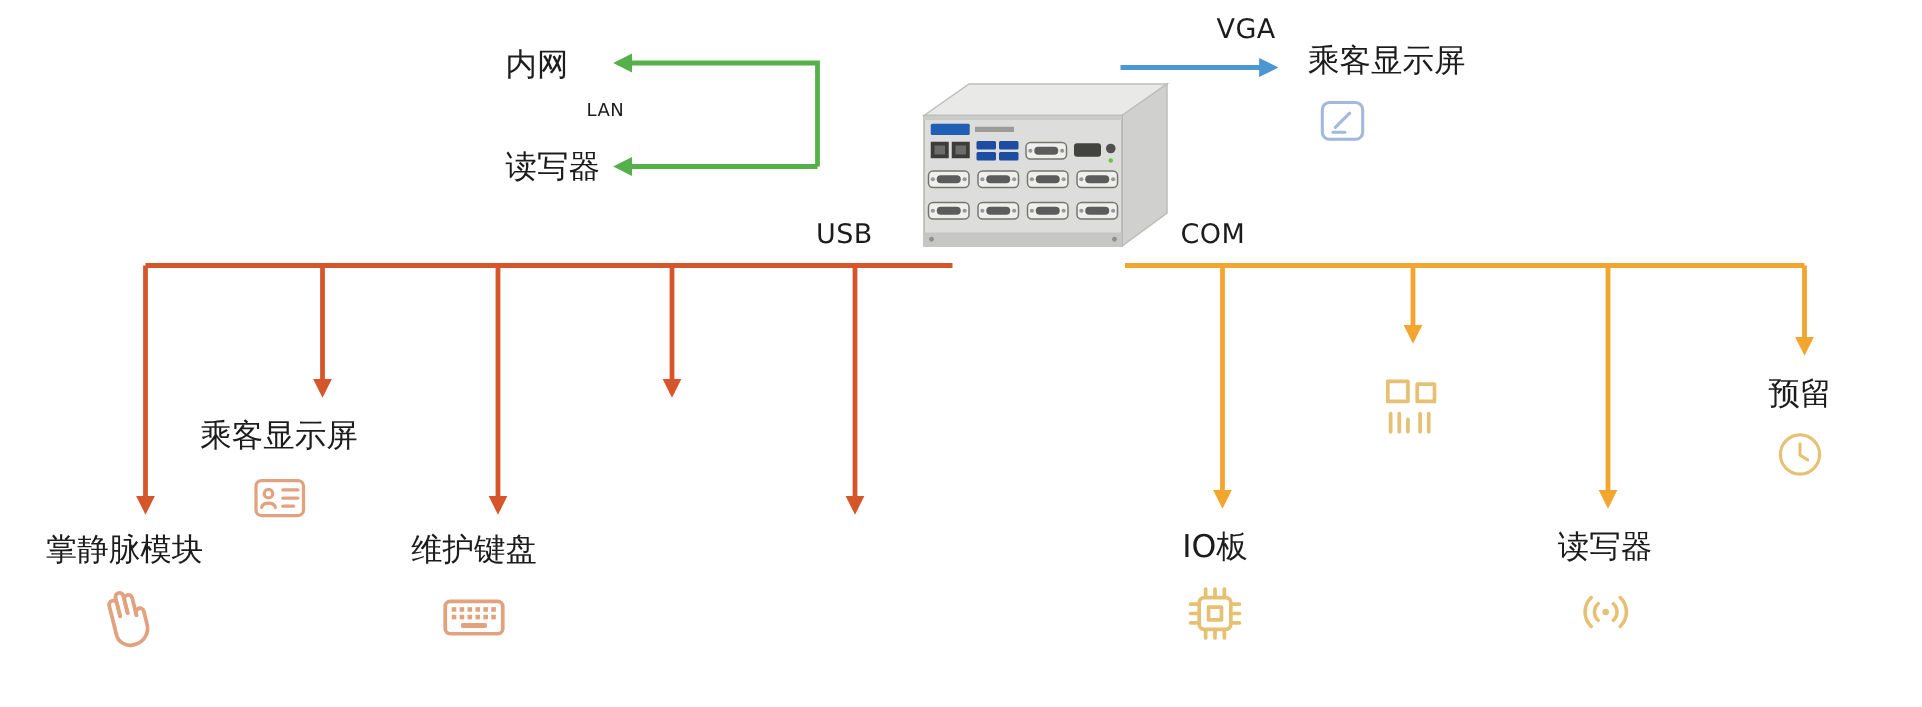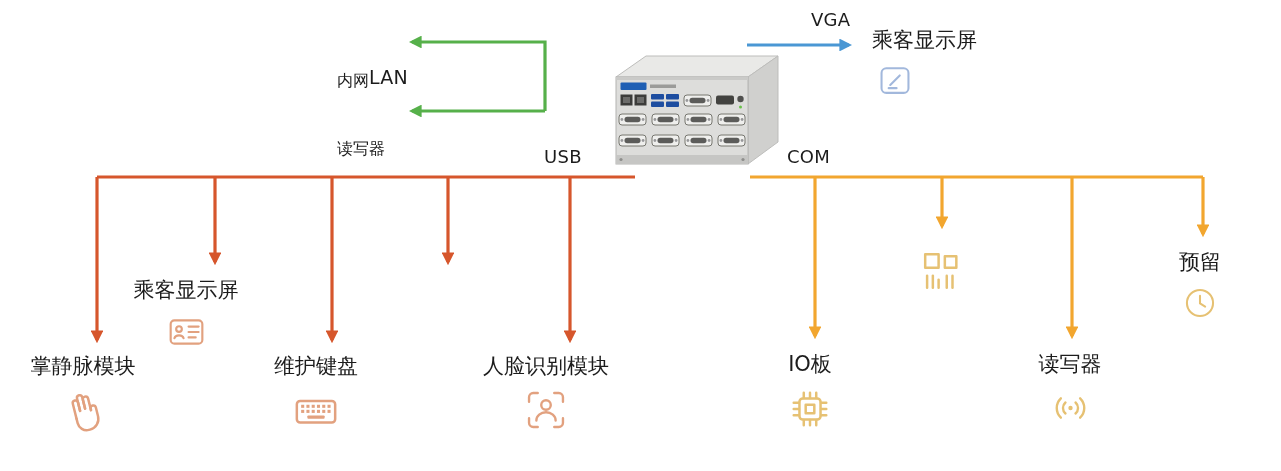--- a/index.html
+++ b/index.html
@@ -6,21 +6,21 @@
   html,body { background:#ffffff; }
   body { font-family:"DejaVu Sans","Liberation Sans",sans-serif; }
   .canvas { position:relative; width:1281px; height:471px; background:#fff; overflow:hidden; }
   .wires { position:absolute; left:0; top:0; }
   .wires path { fill:none; stroke-width:3.2px; stroke-linejoin:miter; }
   .lan-lines path { stroke:var(--lan); }
   .vga-line path  { stroke:var(--vga); }
   .usb-lines path { stroke:var(--usb); }
   .com-lines path { stroke:var(--com); }
   .bus-label { position:absolute; color:var(--text); font-size:18px; letter-spacing:.3px; }
-  .plain-label { position:absolute; font-size:16px; color:var(--text); white-space:nowrap;margin-top:42px; }
+  .plain-label { position:absolute; font-size:21px; color:var(--text); white-space:nowrap; }
   .node { position:absolute; display:flex; flex-direction:column; align-items:center; transform:translateX(-50%); }
   .node.left-anchor { transform:none; align-items:flex-start; }
   .node .label { font-size:21px; color:var(--text); white-space:nowrap; }
   .node .icon { margin-top:8px; }
   .icon { fill:none; stroke:currentColor; stroke-width:2.6; stroke-linecap:round; stroke-linejoin:round; }
   .icon-usb { color:var(--usb-icon); }
   .icon-com { color:var(--com-icon); }
   .icon-vga { color:var(--vga-icon); }
   .device { position:absolute; left:608px; top:52px; }
 </style>
@@ -101,21 +101,21 @@
     <use href="#db9" x="110" y="62"></use>
     <use href="#db9" x="11" y="83"></use>
     <use href="#db9" x="44" y="83"></use>
     <use href="#db9" x="77" y="83"></use>
     <use href="#db9" x="110" y="83"></use>
     <rect x="8" y="103" width="132" height="9" fill="#c6c6c4"></rect>
     <circle cx="13" cy="107.5" r="1.6" fill="#8e8e8c"></circle>
     <circle cx="135" cy="107.5" r="1.6" fill="#8e8e8c"></circle>
   </svg>
 
-  <div class="bus-label" style="left:369px;top:66px;font-size:19px">LAN</div>
+  <div class="bus-label" style="left:391px;top:66px;font-size:12px">LAN</div>
   <div class="bus-label" style="left:811px;top:9px">VGA</div>
   <div class="bus-label" style="left:544px;top:146px">USB</div>
   <div class="bus-label" style="left:787px;top:146px">COM</div>
 
   <div class="plain-label" style="left:337px;top:29px">内网</div>
   <div class="plain-label" style="left:337px;top:97px">读写器</div>
 
   <div class="node left-anchor" style="left:872px;top:26px">
     <div class="label">乘客显示屏</div>
     <svg class="icon icon-vga" style="margin-left:4px" width="38" height="38" viewBox="0 0 48 48">
@@ -165,31 +165,20 @@
           <rect x="19.5" y="22.8" width="3.2" height="3.2"></rect>
           <rect x="25" y="22.8" width="3.2" height="3.2"></rect>
           <rect x="30.5" y="22.8" width="3.2" height="3.2"></rect>
           <rect x="36" y="22.8" width="3.2" height="3.2"></rect>
         <rect x="15" y="28.6" width="18" height="3.4" rx="1"></rect>
       </g>
     </svg>
   </div>
 
 
-  <div class="node" style="left:546px;top:352px">
-    <div class="label">人脸识别模块</div>
-    <svg class="icon icon-usb" width="44" height="44" viewBox="0 0 48 48">
-      <path d="M15 5.5 H10 a4.5 4.5 0 0 0 -4.5 4.5 v5"></path>
-      <path d="M33 5.5 h5 a4.5 4.5 0 0 1 4.5 4.5 v5"></path>
-      <path d="M15 42.5 H10 a4.5 4.5 0 0 1 -4.5 -4.5 v-5"></path>
-      <path d="M33 42.5 h5 a4.5 4.5 0 0 0 4.5 -4.5 v-5"></path>
-      <circle cx="24" cy="18.5" r="5.2"></circle>
-      <path d="M13.5 35.5 a10.5 9 0 0 1 21 0"></path>
-    </svg>
-  </div>
 
   <div class="node" style="left:810px;top:350px">
     <div class="label">IO板</div>
     <svg class="icon icon-com" width="46" height="46" viewBox="0 0 48 48">
       <rect x="13" y="13" width="22" height="22" rx="3.5"></rect>
       <rect x="19.5" y="19.5" width="9" height="9"></rect>
       <path d="M17.5 12.5 V7 M24 12.5 V7 M30.5 12.5 V7 M17.5 41 V35.5 M24 41 V35.5 M30.5 41 V35.5 M12.5 17.5 H7 M12.5 24 H7 M12.5 30.5 H7 M41 17.5 H35.5 M41 24 H35.5 M41 30.5 H35.5"></path>
     </svg>
   </div>
 

